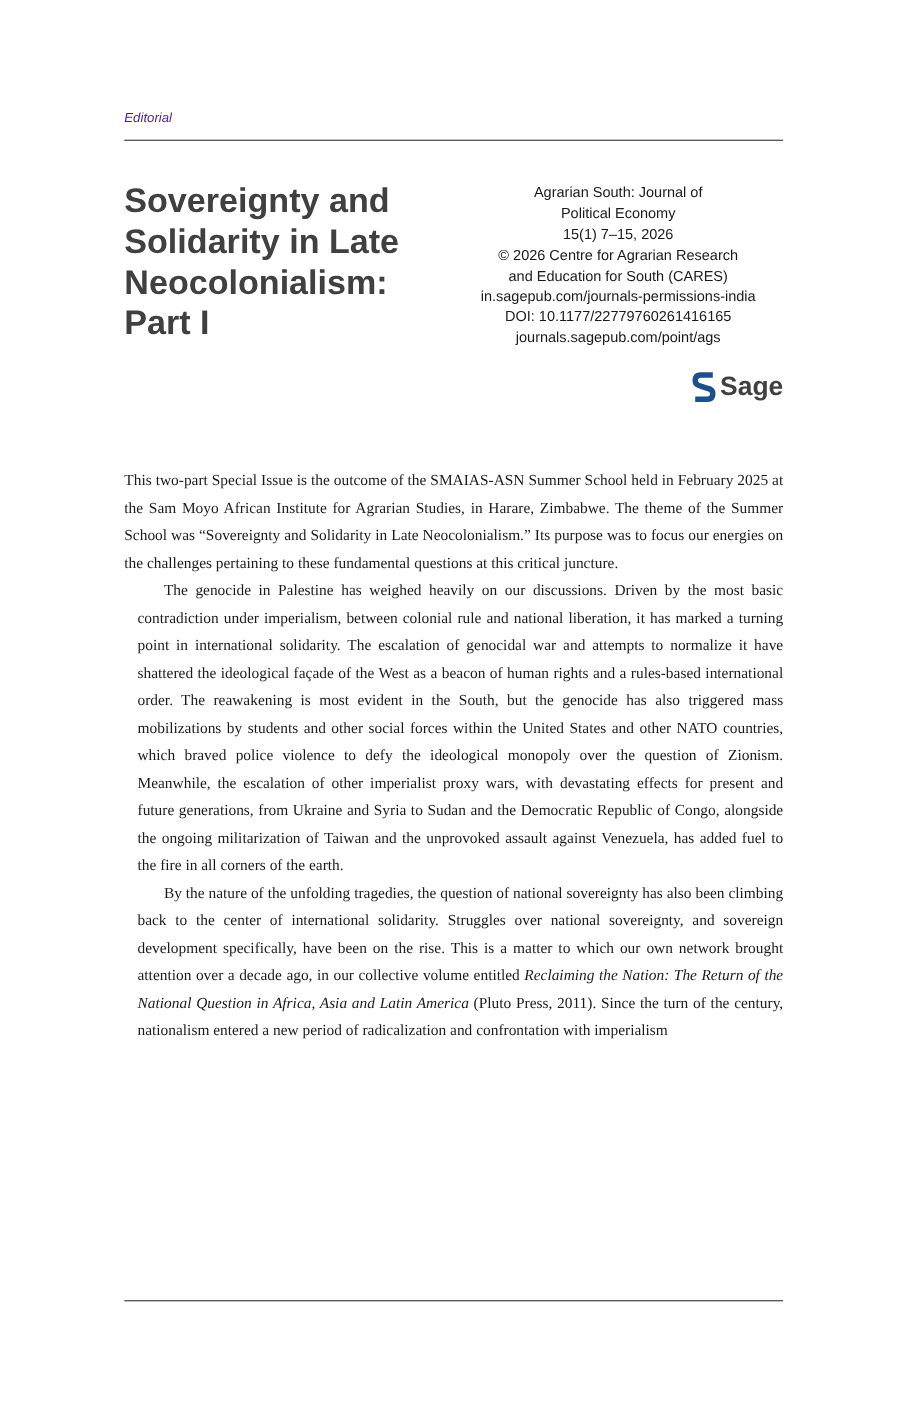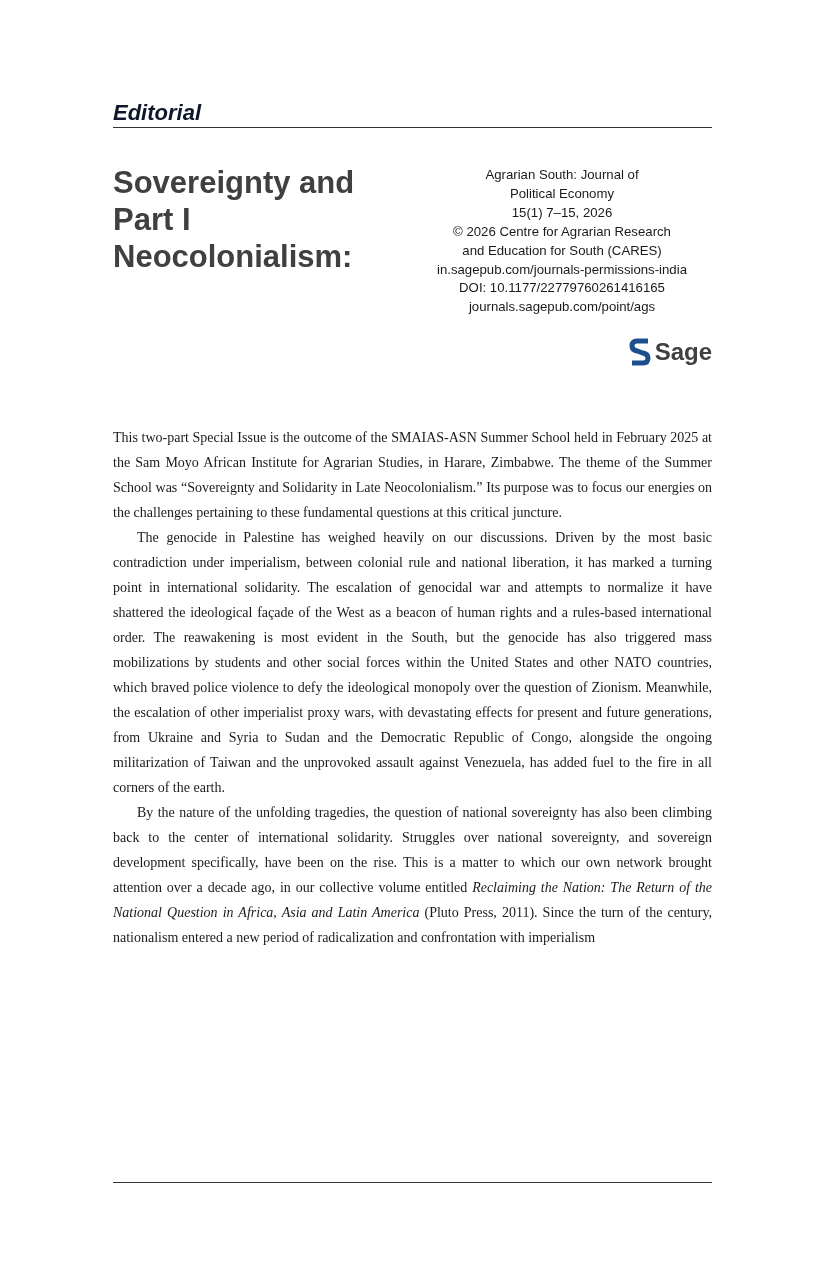--- a/index.html
+++ b/index.html
@@ -1,20 +1,20 @@
 <!DOCTYPE html>
 <html><head>
   <meta charset="utf-8">
   <style>
     html, body { margin: 0; padding: 0; background: #ffffff; }
     body { width: 824px; height: 1275px; position: relative; overflow: hidden; color: #1a1a1a; }
     .section-label {
       position: absolute; left: 113px; top: 100px;
       font-family: "Liberation Sans", sans-serif; font-style: italic;
-      font-size: 22px; color: #0f172a; font-weight: bold;
+      font-size: 12px; color: #4c1d95;
     }
     .top-rule { position: absolute; left: 113px; top: 127px; width: 599px; height: 0; border-top: 1px solid #333; }
     .title {
       position: absolute; left: 113px; top: 164px; width: 320px;
       font-family: "Liberation Sans", sans-serif; font-weight: bold;
       font-size: 31px; line-height: 37px; color: #404040;
     }
     .meta {
       position: absolute; right: 112px; top: 166px; width: 300px;
       text-align: center;
@@ -26,34 +26,35 @@
       display: flex; align-items: center; gap: 4px;
       font-family: "Liberation Sans", sans-serif; font-weight: bold; font-size: 24px; color: #404040;
     }
     .sage-mark { width: 22px; height: 30px; display: inline-block; }
     .body-text {
       position: absolute; left: 113px; top: 425px; width: 599px;
       font-family: "Liberation Serif", serif; font-size: 14px; line-height: 25px; color: #1a1a1a;
       text-align: justify; hyphens: manual;
     }
     .body-text p { margin: 0; }
-    .body-text p.indent { text-indent: 24px; }
+    .body-text p.indent { text-indent: 24px; margin-left: 12px; }
     .body-text em { font-style: italic; }
     .bottom-rule { position: absolute; left: 113px; top: 1182px; width: 599px; height: 0; border-top: 1px solid #333; }
   </style>
 </head>
 <body>
 
 <div class="section-label">Editorial</div>
 <div class="top-rule"></div>
 
 <h1 class="title" style="margin:0;">
   <div>Sovereignty and</div>
+  <div>Solidarity in Late</div>
+  <div>Neocolonialism:</div>
   <div>Part I</div>
-  <div>Neocolonialism:</div>
 </h1>
 
 <div class="meta">
   <div>Agrarian South: Journal of</div>
   <div>Political Economy</div>
   <div>15(1) 7–15, 2026</div>
   <div>© 2026 Centre for Agrarian Research</div>
   <div>and Education for South (CARES)</div>
   <div>in.sagepub.com/journals-permissions-india</div>
   <div>DOI: 10.1177/22779760261416165</div>

